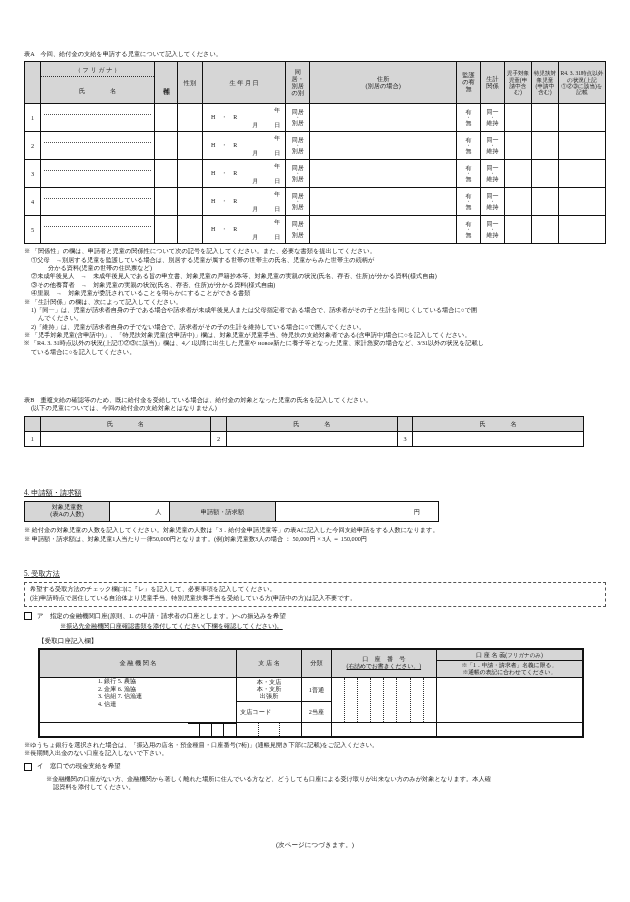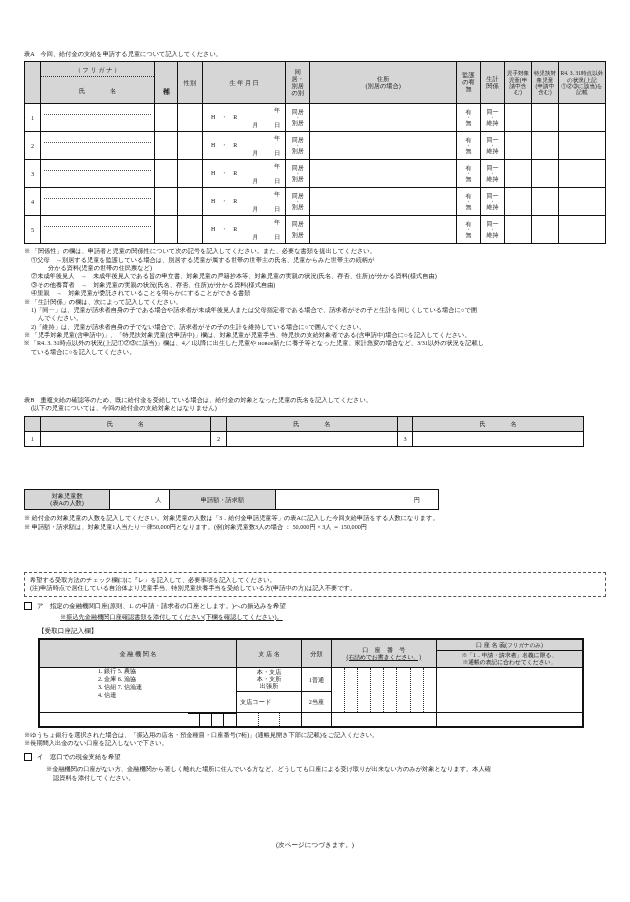--- a/index.html
+++ b/index.html
@@ -433,20 +433,21 @@
         <td class="no">2</td>
         <td></td>
         <td class="no">3</td>
         <td></td>
       </tr>
     </tbody>
       </table>
   </div>
 
   <div style="position:absolute;left:24px;top:489px;width:582px;">
+    <div class="sec-title">4. 申請額・請求額</div>
     <table id="amountTable">
       <tbody>
           <tr>
         <td class="c-kosu hdr">
           <div class="vstack">
             <span>対象児童数</span>
             <span>(表Aの人数)</span>
           </div>
         </td>
         <td class="c-nin">
@@ -459,20 +460,21 @@
       </tr>
     </tbody>
       </table>
     <div style="margin-top:4px;">
       <div class="note">※ 給付金の対象児童の人数を記入してください。対象児童の人数は「3．給付金申請児童等」の表Aに記入した今回支給申請をする人数になります。</div>
       <div class="note" style="margin-top:1px;">※ 申請額・請求額は、対象児童1人当たり一律50,000円となります。(例)対象児童数3人の場合 ： 50,000円 × 3人 ＝ 150,000円</div>
     </div>
   </div>
 
   <div style="position:absolute;left:24px;top:570px;width:582px;">
+    <div class="sec-title">5. 受取方法</div>
     <div class="dashbox">
       <div>希望する受取方法のチェック欄(□)に『レ』を記入して、必要事項を記入してください。</div>
       <div>(注)申請時点で居住している自治体より児童手当、特別児童扶養手当を受給している方(申請中の方)は記入不要です。</div>
     </div>
 
     <div class="chk-line">
       <div class="chkbox"></div>
       <div class="chk-txt">ア　指定の金融機関口座(原則、1. の申請・請求者の口座とします。)への振込みを希望</div>
     </div>
     <div class="note ul" style="margin:2px 0 0 36px;">※振込先金融機関口座確認書類を添付してください(下欄を確認してください)。</div>

